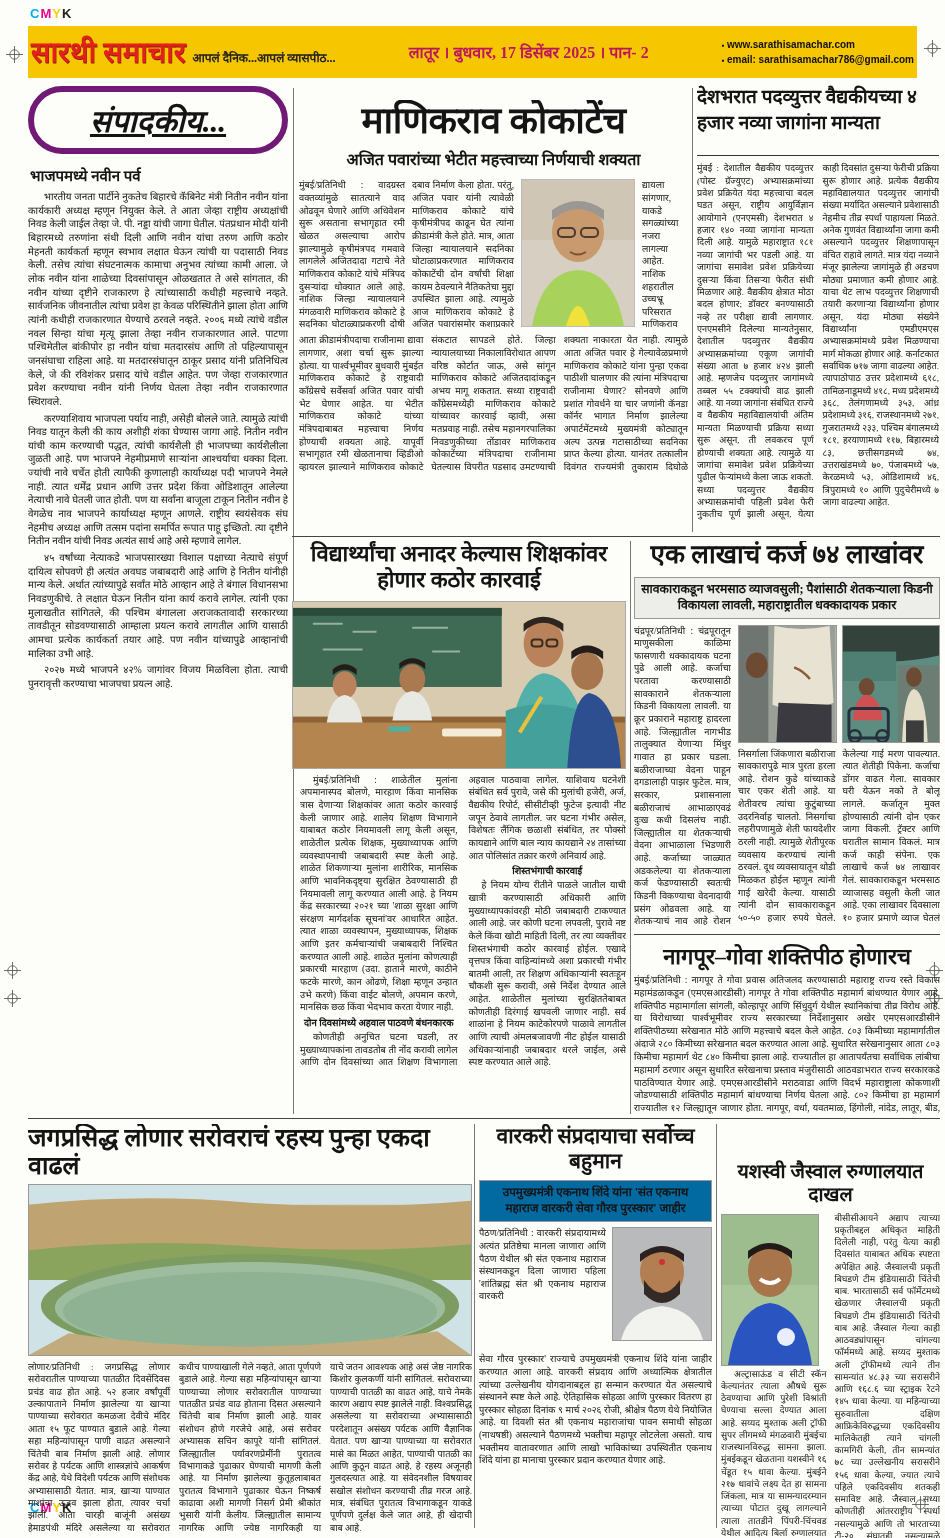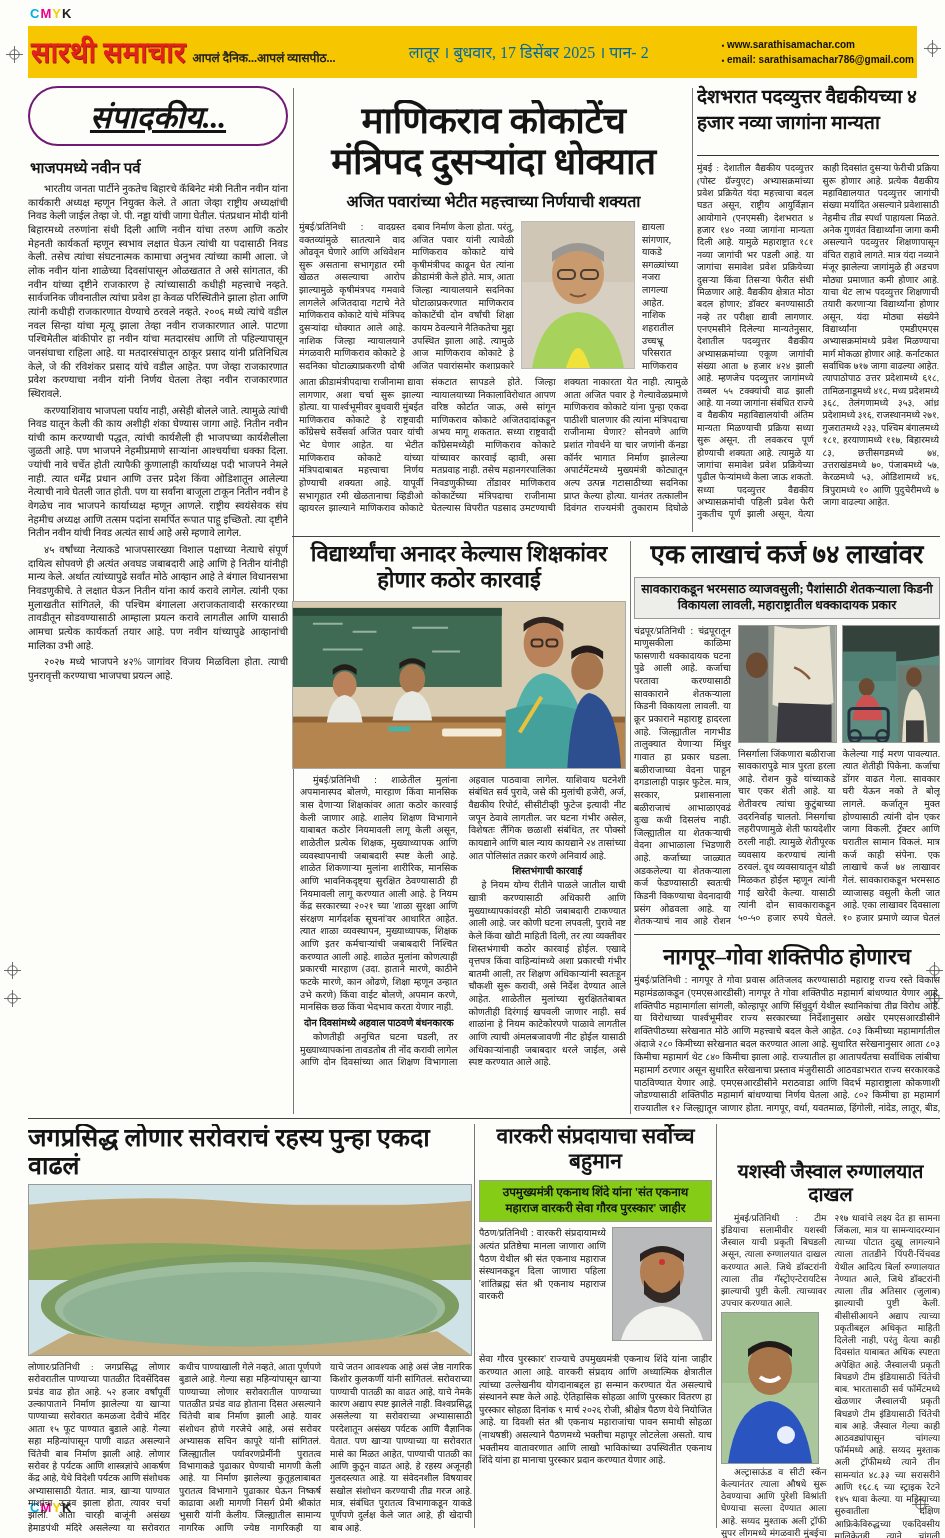--- a/index.html
+++ b/index.html
@@ -10,31 +10,31 @@
   .cmyk{font-family:"Liberation Sans",sans-serif;font-weight:bold;font-size:13px;letter-spacing:1px;}
   .cmyk .c{color:#00aeef}.cmyk .m{color:#ec008c}.cmyk .y{color:#f5d000}.cmyk .k{color:#222}
   .reg{width:17px;height:17px;}
   
   .masthead{left:28px;top:26px;width:889px;height:52px;background:#f6c700;
             display:flex;align-items:center;padding:0 3px;box-sizing:border-box;}
   .brand{display:flex;align-items:baseline;gap:7px;}
   .brand-title{color:#e2211a;font-weight:bold;font-size:29px;line-height:1;
                text-shadow:0.5px 0.5px 0 #8d1410;}
   .brand-tag{font-size:12px;font-weight:bold;color:#222;}
-  .dateline{flex:1;text-align:center;font-size:16px;font-weight:normal;color:#0369a1;}
+  .dateline{flex:1;text-align:center;font-size:16px;font-weight:bold;color:#be185d;}
   .contact{font-family:"Liberation Sans",sans-serif;font-size:10px;font-weight:bold;color:#111;line-height:1.55;}
   .contact div::before{content:"▪ ";font-size:8px;}
   
   .body-txt{font-size:9.3px;line-height:1.36;text-align:justify;}
   .body-txt p{margin:0 0 2px;text-indent:13px;}
   .hline{border-top:1px solid #444;height:0;}
   .vline{border-left:1px solid #777;width:0;}
   
   .ed{left:28px;top:86px;width:260px;height:1030px;overflow:hidden;}
-  .ed-head{border:2px solid #701a75;border-radius:34px;height:56px;display:flex;
+  .ed-head{border:6px solid #701a75;border-radius:34px;height:56px;display:flex;
            align-items:center;justify-content:center;}
   .ed-head span{font-style:italic;font-weight:bold;font-size:31px;text-decoration:underline;}
   .ed-title{font-weight:bold;font-size:15px;margin:11px 2px 5px;}
   .ed-body{font-size:9.9px;line-height:1.38;text-align:justify;height:905px;overflow:hidden;}
   .ed-body p{margin:0 0 3px;text-indent:16px;}
   
   .lead{left:299px;top:100px;width:389px;height:446px;overflow:hidden;}
   .lead-hl{font-size:37px;font-weight:800;line-height:1.12;text-align:center;letter-spacing:-0.5px;}
   .lead-sub{font-size:16px;font-weight:bold;text-align:center;margin-top:7px;}
   .lead-band{display:flex;gap:7px;margin-top:9px;height:150px;overflow:hidden;}
@@ -67,21 +67,21 @@
   .shakti{left:634px;top:937px;width:306px;height:178px;overflow:hidden;}
   .sh-hl{font-size:22px;font-weight:800;text-align:center;margin:3px 0 4px;}
   .sh-body{font-size:9.3px;line-height:1.38;text-align:justify;}
   
   .lonar{left:28px;top:1124px;width:444px;height:410px;overflow:hidden;}
   .lo-hl{font-size:25px;font-weight:800;line-height:1.1;}
   .lo-photo{width:100%;height:172px;border:1px solid #999;margin:5px 0 5px;box-sizing:border-box;}
   .lo-body{column-count:3;column-gap:9px;height:205px;overflow:hidden;font-size:9.1px;}
   .warkari{left:479px;top:1124px;width:233px;height:410px;overflow:hidden;}
   .w-hl{font-size:21px;font-weight:800;text-align:center;line-height:1.2;}
-  .w-sub{border:1px solid #9a9a9a;background:#84cc16;font-weight:bold;font-size:11.8px;
+  .w-sub{border:1px solid #9a9a9a;background:#0369a1;font-weight:bold;font-size:11.8px;
          text-align:center;padding:4px 5px;margin:6px 0 5px;line-height:1.35;}
   .w-row{display:flex;gap:6px;}
   .w-row .txt{flex:1;height:118px;overflow:hidden;}
   .w-photo{width:98px;height:112px;border:1px solid #999;flex:none;}
   .w-body2{margin-top:8px;height:150px;overflow:hidden;}
   .jaiswal{left:721px;top:1160px;width:219px;height:410px;overflow:hidden;}
   .j-hl{font-size:19.5px;font-weight:800;text-align:center;line-height:1.2;}
   .j-body{margin-top:5px;column-count:2;column-gap:8px;height:372px;overflow:hidden;font-size:9.0px;}
   .j-photo{width:96px;height:150px;border:1px solid #999;margin:2px 0;}
 </style>
@@ -149,21 +149,20 @@
     <p>भारतीय जनता पार्टीने नुकतेच बिहारचे कॅबिनेट मंत्री नितीन नवीन यांना कार्यकारी अध्यक्ष म्हणून नियुक्त केले. ते आता जेव्हा राष्ट्रीय अध्यक्षांची निवड केली जाईल तेव्हा जे. पी. नड्डा यांची जागा घेतील. पंतप्रधान मोदी यांनी बिहारमध्ये तरुणांना संधी दिली आणि नवीन यांचा तरुण आणि कठोर मेहनती कार्यकर्ता म्हणून स्वभाव लक्षात घेऊन त्यांची या पदासाठी निवड केली. तसेच त्यांचा संघटनात्मक कामाचा अनुभव त्यांच्या कामी आला. जे लोक नवीन यांना शाळेच्या दिवसांपासून ओळखतात ते असे सांगतात, की नवीन यांच्या दृष्टीने राजकारण हे त्यांच्यासाठी कधीही महत्त्वाचे नव्हते. सार्वजनिक जीवनातील त्यांचा प्रवेश हा केवळ परिस्थितीने झाला होता आणि त्यांनी कधीही राजकारणात येण्याचे ठरवले नव्हते. २००६ मध्ये त्यांचे वडील नवल सिन्हा यांचा मृत्यू झाला तेव्हा नवीन राजकारणात आले. पाटणा पश्चिमेतील बांकीपोर हा नवीन यांचा मतदारसंघ आणि तो पहिल्यापासून जनसंघाचा राहिला आहे. या मतदारसंघातून ठाकूर प्रसाद यांनी प्रतिनिधित्व केले, जे की रविशंकर प्रसाद यांचे वडील आहेत. पण जेव्हा राजकारणात प्रवेश करण्याचा नवीन यांनी निर्णय घेतला तेव्हा नवीन राजकारणात स्थिरावले.</p>
     <p>करण्याशिवाय भाजपला पर्याय नाही, असेही बोलले जाते. त्यामुळे त्यांची निवड यातून केली की काय अशीही शंका घेण्यास जागा आहे. नितीन नवीन यांची काम करण्याची पद्धत, त्यांची कार्यशैली ही भाजपच्या कार्यशैलीला जुळती आहे. पण भाजपने नेहमीप्रमाणे साऱ्यांना आश्चर्याचा धक्का दिला. ज्यांची नावे चर्चेत होती त्यापैकी कुणालाही कार्याध्यक्ष पदी भाजपने नेमले नाही. त्यात धर्मेंद्र प्रधान आणि उत्तर प्रदेश किंवा ओडिशातून आलेल्या नेत्याची नावे घेतली जात होती. पण या सर्वांना बाजूला टाकून नितीन नवीन हे वेगळेच नाव भाजपने कार्याध्यक्ष म्हणून आणले. राष्ट्रीय स्वयंसेवक संघ नेहमीच अध्यक्ष आणि तत्सम पदांना समर्पित रूपात पाहू इच्छितो. त्या दृष्टीने नितीन नवीन यांची निवड अत्यंत सार्थ आहे असे म्हणावे लागेल.</p>
     <p>४५ वर्षांच्या नेत्याकडे भाजपसारख्या विशाल पक्षाच्या नेत्याचे संपूर्ण दायित्व सोपवणे ही अत्यंत अवघड जबाबदारी आहे आणि हे नितीन यांनीही मान्य केले. अर्थात त्यांच्यापुढे सर्वांत मोठे आव्हान आहे ते बंगाल विधानसभा निवडणुकीचे. ते लक्षात घेऊन नितीन यांना कार्य करावे लागेल. त्यांनी एका मुलाखतीत सांगितले, की पश्चिम बंगालला अराजकतावादी सरकारच्या तावडीतून सोडवण्यासाठी आम्हाला प्रयत्न करावे लागतील आणि यासाठी आमचा प्रत्येक कार्यकर्ता तयार आहे. पण नवीन यांच्यापुढे आव्हानांची मालिका उभी आहे.</p>
     <p>२०२७ मध्ये भाजपने ४२% जागांवर विजय मिळविला होता. त्याची पुनरावृत्ती करण्याचा भाजपचा प्रयत्न आहे.</p>
   </div>
 </div>
 
 <div class="abs lead">
   <div class="lead-hl">
     <div>माणिकराव कोकाटेंच</div>
-    <div>मंत्रिपद दुसऱ्यांदा धोक्यात</div>
   </div>
   <div class="lead-sub">अजित पवारांच्या भेटीत महत्त्वाच्या निर्णयाची शक्यता</div>
   <div class="lead-band">
     <div class="lead-colA body-txt">मुंबई/प्रतिनिधी : वादग्रस्त वक्तव्यांमुळे सातत्याने वाद ओढवून घेणारे आणि अधिवेशन सुरू असताना सभागृहात रमी खेळत असल्याचा आरोप झाल्यामुळे कृषीमंत्रपद गमवावे लागलेले अजितदादा गटाचे नेते माणिकराव कोकाटे यांचे मंत्रिपद दुसऱ्यांदा धोक्यात आले आहे. नाशिक जिल्हा न्यायालयाने मंगळवारी माणिकराव कोकाटे हे सदनिका घोटाळ्याप्रकरणी दोषी असल्याचा प्रथम वर्ग न्यायालयाचा निकाल कायम ठेवत त्यांची दोन वर्षांच्या तुरुंगवासाची शिक्षाही कायम ठेवली होती. त्यामुळे माणिकराव कोकाटे यांना</div>
     <div class="lead-colB body-txt">दबाव निर्माण केला होता. परंतु, अजित पवार यांनी त्यावेळी माणिकराव कोकाटे यांचे कृषीमंत्रीपद काढून घेत त्यांना क्रीडामंत्री केले होते. मात्र, आता जिल्हा न्यायालयाने सदनिका घोटाळाप्रकरणात माणिकराव कोकाटेंची दोन वर्षांची शिक्षा कायम ठेवल्याने नैतिकतेचा मुद्दा उपस्थित झाला आहे. त्यामुळे आज माणिकराव कोकाटे हे अजित पवारांसमोर कशाप्रकारे बाजू मांडतात, हे पाहावे लागेल.</div>
     <div class="lead-photo">
       <svg width="100%" height="100%" viewBox="0 0 112 146" preserveAspectRatio="none">
         <rect width="112" height="146" fill="#d7cfc2"></rect>
         <rect y="0" width="112" height="60" fill="#cfc6b6"></rect>
         <path d="M10 146 Q20 92 56 90 Q92 92 102 146 Z" fill="#a7d35c"></path>
@@ -304,21 +303,20 @@
         <path d="M8 112 Q16 82 49 78 Q82 82 90 112 Z" fill="#f2f2ee"></path>
       </svg>
     </div>
   </div>
   <div class="w-body2 body-txt">सेवा गौरव पुरस्कार' राज्याचे उपमुख्यमंत्री एकनाथ शिंदे यांना जाहीर करण्यात आला आहे. वारकरी संप्रदाय आणि अध्यात्मिक क्षेत्रातील त्यांच्या उल्लेखनीय योगदानाबद्दल हा सन्मान करण्यात येत असल्याचे संस्थानने स्पष्ट केले आहे. ऐतिहासिक सोहळा आणि पुरस्कार वितरण हा पुरस्कार सोहळा दिनांक ९ मार्च २०२६ रोजी, श्रीक्षेत्र पैठण येथे नियोजित आहे. या दिवशी संत श्री एकनाथ महाराजांचा पावन समाधी सोहळा (नाथषष्ठी) असल्याने पैठणमध्ये भक्तीचा महापूर लोटलेला असतो. याच भक्तीमय वातावरणात आणि लाखो भाविकांच्या उपस्थितीत एकनाथ शिंदे यांना हा मानाचा पुरस्कार प्रदान करण्यात येणार आहे.</div>
 </div>
 
 <div class="abs jaiswal">
   <div class="j-hl">यशस्वी जैस्वाल रुग्णालयात दाखल</div>
   <div class="j-body body-txt">
-    <p>मुंबई/प्रतिनिधी : टीम इंडियाचा सलामीवीर यशस्वी जैस्वाल याची प्रकृती बिघडली असून, त्याला रुग्णालयात दाखल करण्यात आले. जिथे डॉक्टरांनी त्याला तीव्र गॅस्ट्रोएन्टेरायटिस झाल्याची पुष्टी केली. त्याच्यावर उपचार करण्यात आले.</p>
     <div class="j-photo">
       <svg width="100%" height="100%" viewBox="0 0 96 150" preserveAspectRatio="none">
         <rect width="96" height="150" fill="#a9c79b"></rect>
         <rect y="0" width="96" height="70" fill="#9dbd8f"></rect>
         <ellipse cx="48" cy="56" rx="22" ry="26" fill="#a8744a"></ellipse>
         <path d="M26 44 Q48 24 70 44 L70 36 Q48 20 26 36 Z" fill="#201b18"></path>
         <path d="M38 64 Q48 72 58 64" stroke="#fff" stroke-width="4" fill="none"></path>
         <path d="M6 150 Q14 92 48 88 Q82 92 90 150 Z" fill="#2a55c0"></path>
         <circle cx="64" cy="122" r="9" fill="#e8eefc"></circle>
       </svg>

